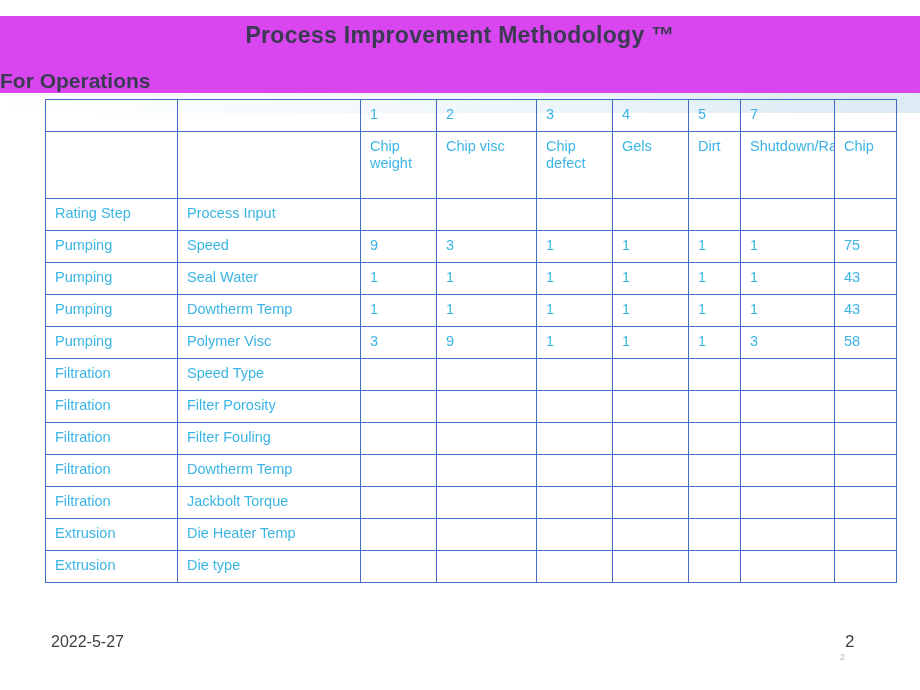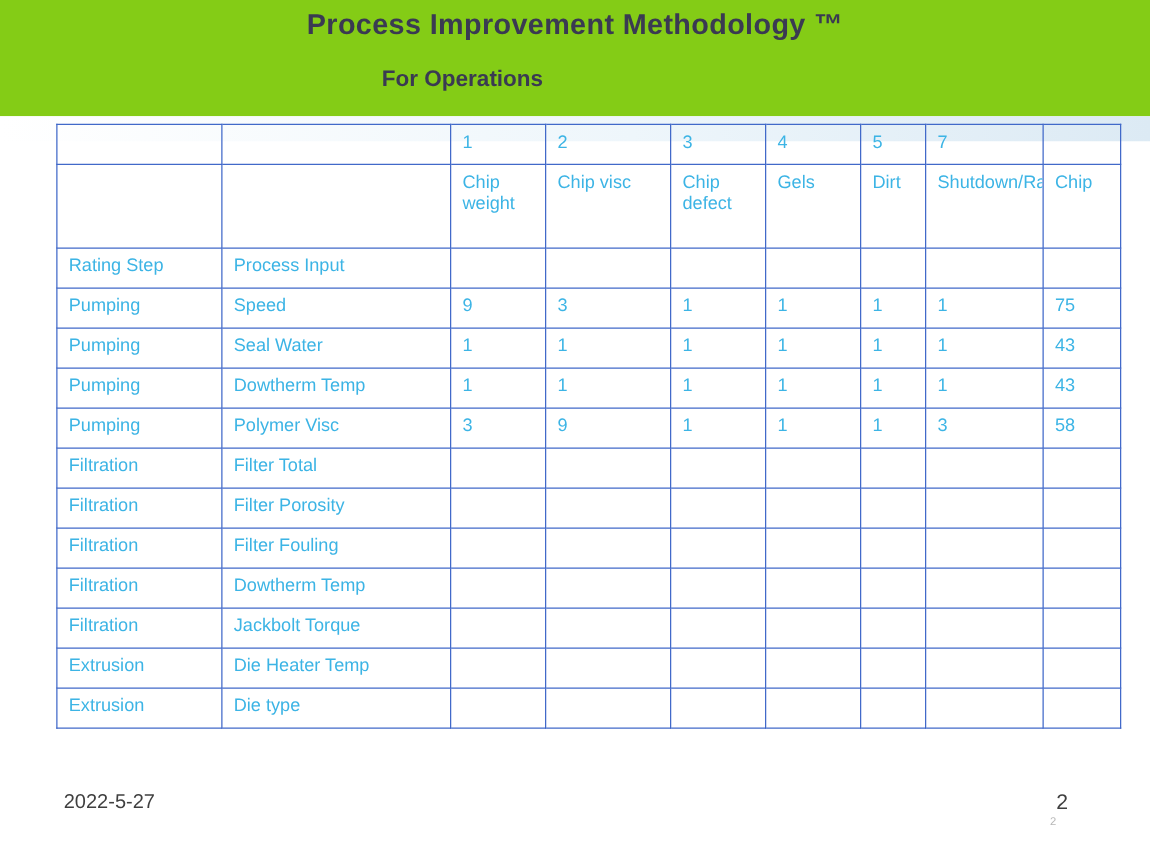--- a/index.html
+++ b/index.html
@@ -17,43 +17,43 @@
   .slide {
     position: relative;
     width: 920px;
     height: 690px;
     background: #ffffff;
   }
   
   .header-band {
     position: absolute;
     left: 0;
-    top: 0;
+    top: 16px;
     width: 920px;
     height: 93px;
-    background: #84cc16;
+    background: #d946ef;
   }
   .header-band .title-line1 {
     position: absolute;
     left: 0;
     top: 6px;
     width: 920px;
     text-align: center;
     font-size: 23px;
     font-weight: bold;
     color: #3a3a52;
     letter-spacing: 0.3px;
   }
   .header-band .title-line2 {
     position: absolute;
     left: 0;
     top: 53px;
     width: 740px;
-    text-align: center;
-    font-size: 18px;
+    text-align: left;
+    font-size: 21px;
     font-weight: bold;
     color: #3a3a52;
   }
   
   .sub-band {
     position: absolute;
     left: 0;
     top: 93px;
     width: 920px;
     height: 20px;
@@ -239,21 +239,21 @@
           <td>3</td>
           <td>9</td>
           <td>1</td>
           <td>1</td>
           <td>1</td>
           <td>3</td>
           <td>58</td>
         </tr>
         <tr class="r-body">
           <td>Filtration</td>
-          <td>Filter Total</td>
+          <td>Speed Type</td>
           <td></td>
           <td></td>
           <td></td>
           <td></td>
           <td></td>
           <td></td>
           <td></td>
         </tr>
         <tr class="r-body">
           <td>Filtration</td>

